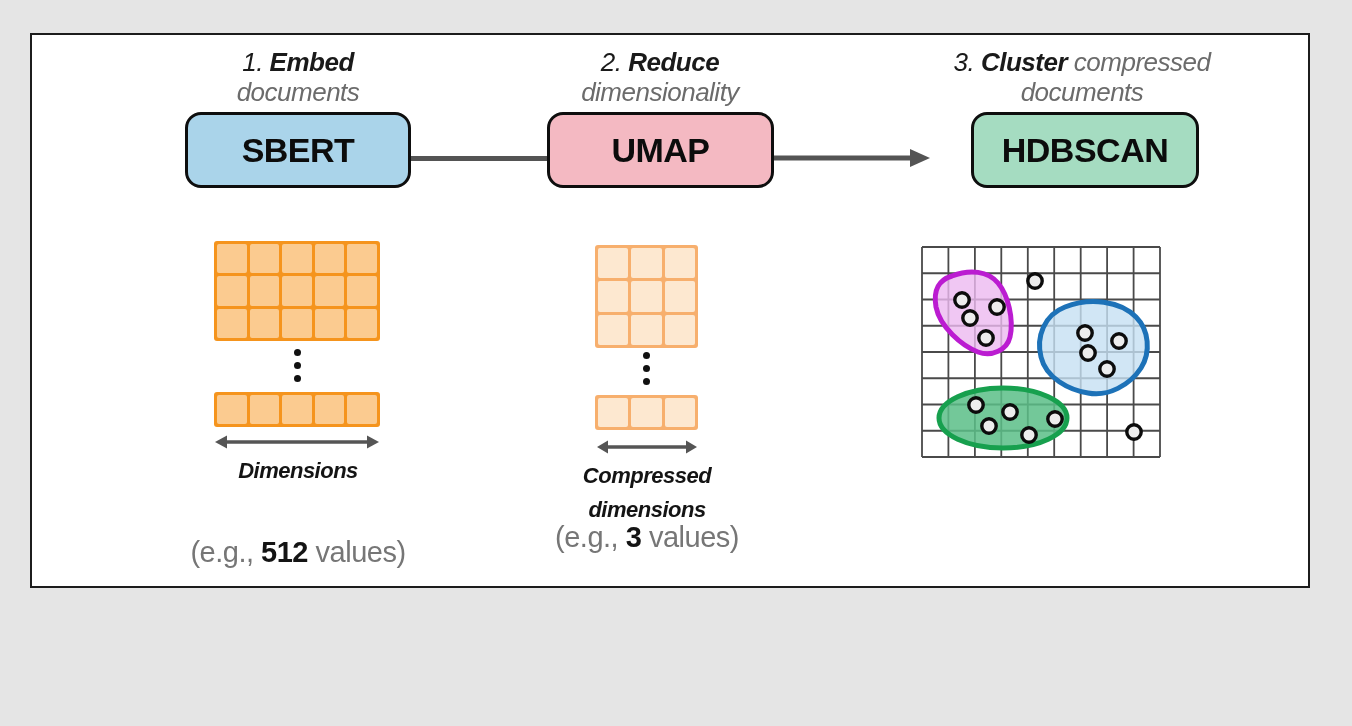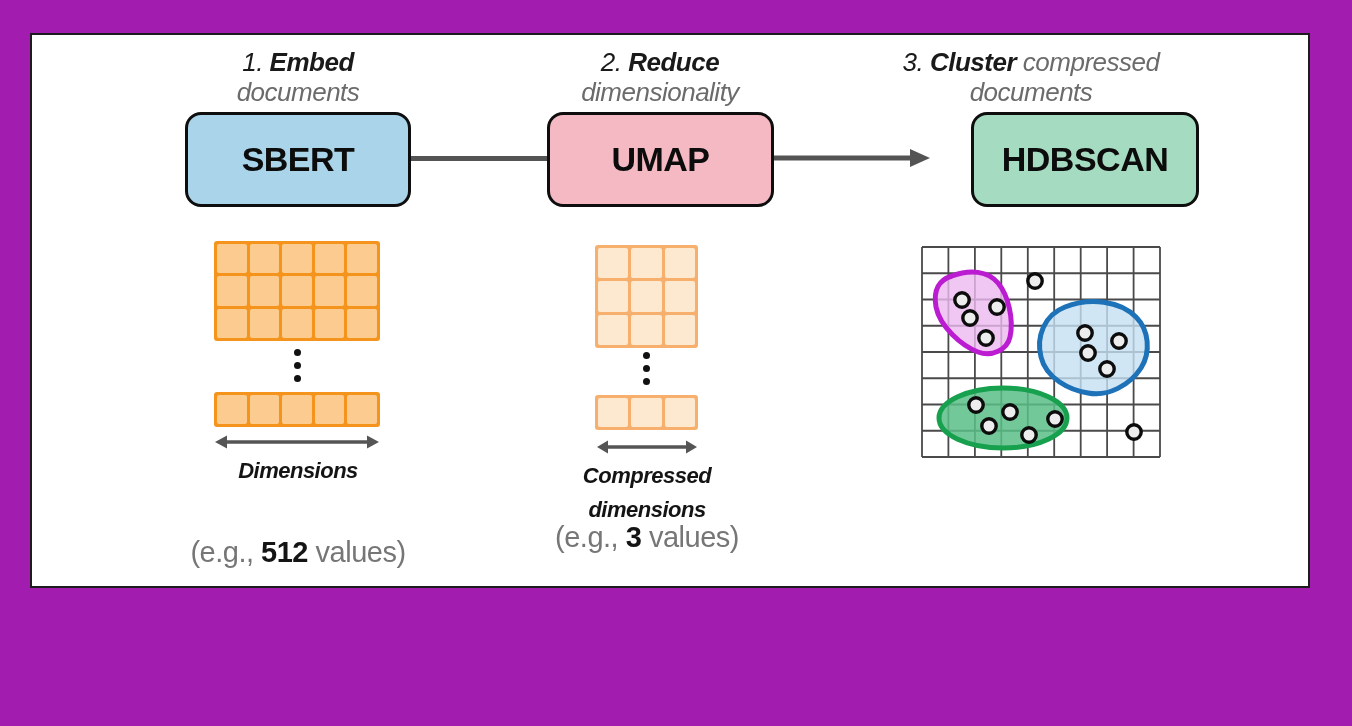--- a/index.html
+++ b/index.html
@@ -1,35 +1,35 @@
 <!DOCTYPE html>
 <html><head>
 <meta charset="utf-8">
 <style>
   * { margin:0; padding:0; box-sizing:border-box; }
   html,body { background:#ffffff; }
   .page {
-    position:relative; width:1352px; height:726px; background:#a21caf;
+    position:relative; width:1352px; height:726px; background:#e5e5e5;
     font-family:"Liberation Sans", sans-serif; overflow:hidden;
   }
   .figure-frame {
     position:absolute; left:30px; top:33px; width:1280px; height:555px;
     border:2px solid #1c1c1c; background:#ffffff;
   }
   
   .step-label {
     position:absolute; top:12px; width:300px; text-align:center;
     font-style:italic; font-size:26px; line-height:30px; color:#1a1a1a;
     letter-spacing:-0.5px;
   }
   .step-label .verb { font-weight:bold; }
   .step-label .muted, .step-label .line2 { color:#6b6b6b; font-weight:normal; }
   
   .pipeline-box {
-    position:absolute; top:77px; height:95px; border:3px solid #0e0e0e;
+    position:absolute; top:77px; height:76px; border:3px solid #0e0e0e;
     border-radius:16px; display:flex; align-items:center; justify-content:center;
     font-weight:bold; font-size:34px; letter-spacing:-0.5px; color:#0c0c0c;
   }
   .box-sbert   { left:153px; width:226px; background:#aad4ea; }
   .box-umap    { left:515px; width:227px; background:#f4b9c2; }
   .box-hdbscan { left:939px; width:228px; background:#a5dcc1; }
   .connector-line {
     position:absolute; left:379px; top:121px; width:136px; height:5px; background:#545454;
   }
   .connector-arrow-svg { position:absolute; left:742px; top:112px; }
@@ -81,21 +81,21 @@
   <div class="figure-frame">
 
     <div class="step-label" style="left:116px">
       <div><span>1.</span> <span class="verb">Embed</span><span class="muted"></span></div>
       <div class="line2">documents</div>
     </div>
     <div class="step-label" style="left:478px">
       <div><span>2.</span> <span class="verb">Reduce</span><span class="muted"></span></div>
       <div class="line2">dimensionality</div>
     </div>
-    <div class="step-label" style="left:849px">
+    <div class="step-label" style="left:900px">
       <div><span>3.</span> <span class="verb">Cluster</span> <span class="muted">compressed</span></div>
       <div class="line2">documents</div>
     </div>
 
     <div class="pipeline-box box-sbert">SBERT</div>
     <div class="connector-line"></div>
     <div class="pipeline-box box-umap">UMAP</div>
     <svg class="connector-arrow-svg" width="156" height="22">
       <line x1="0" y1="11" x2="139" y2="11" stroke="#545454" stroke-width="5"></line>
       <polygon points="136,2 156,11 136,20" fill="#545454"></polygon>

